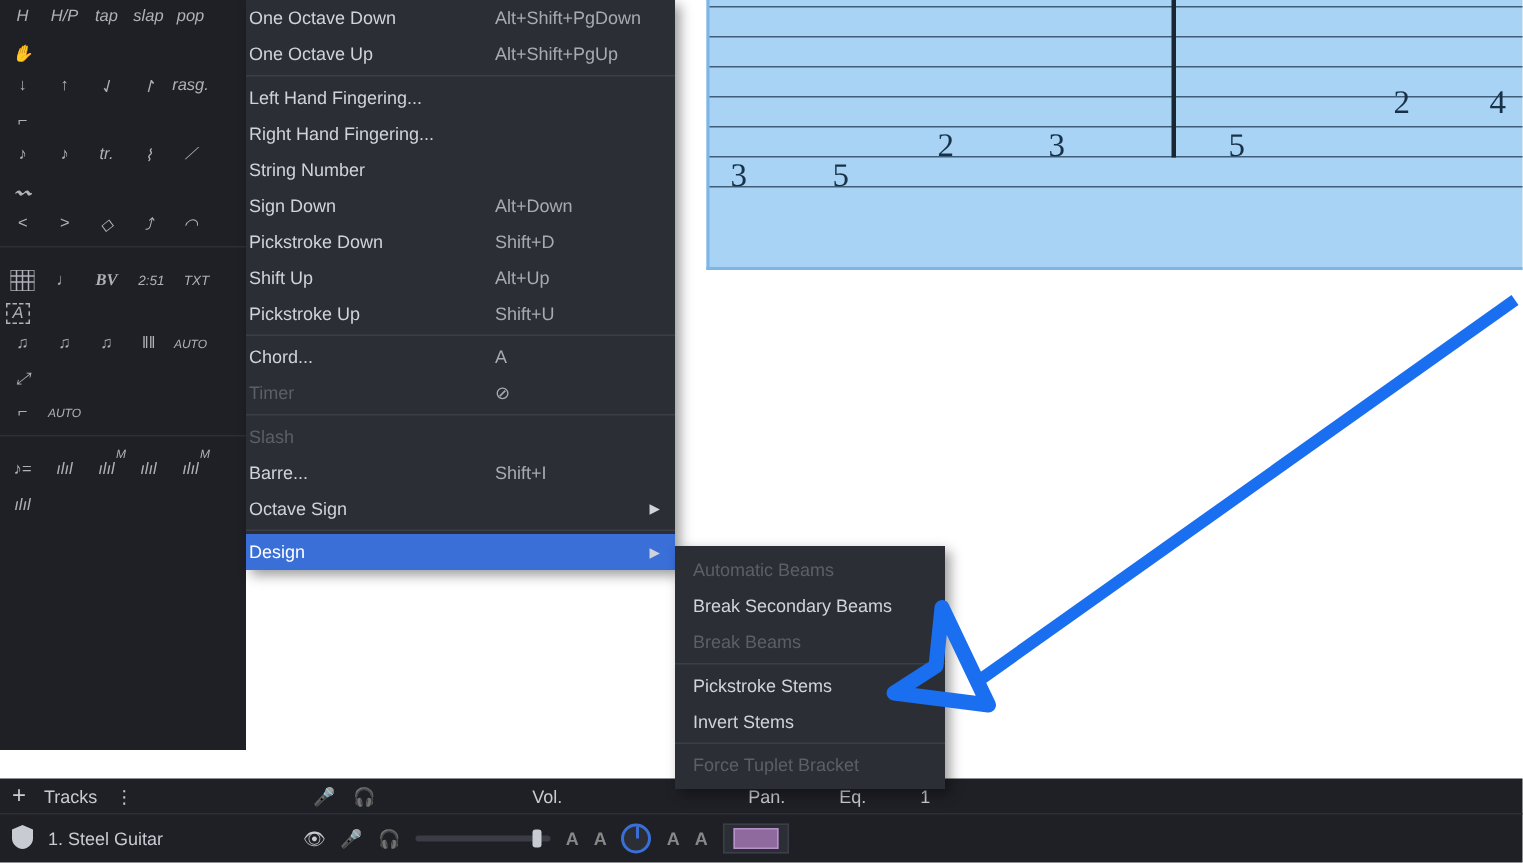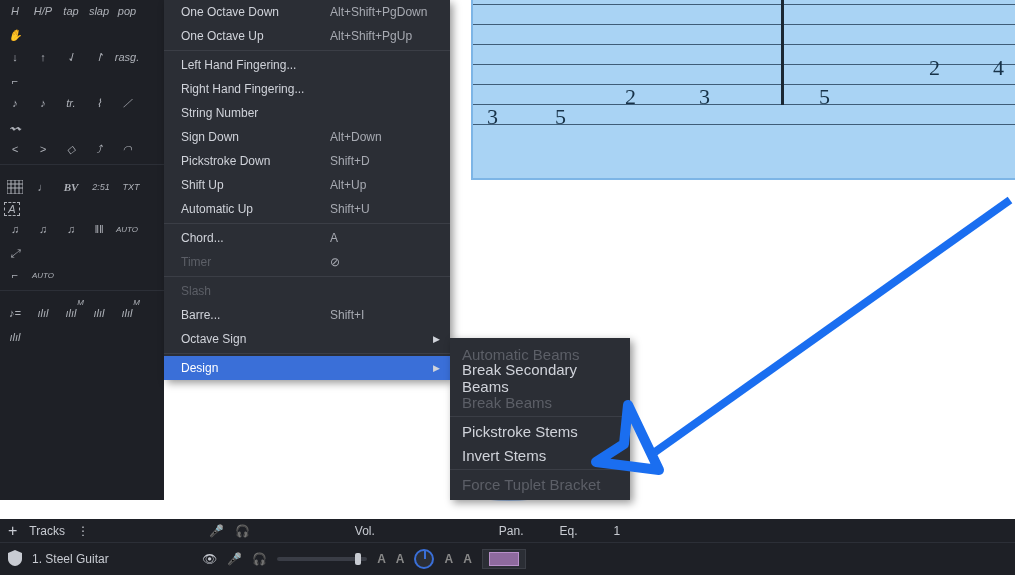--- a/index.html
+++ b/index.html
@@ -7,29 +7,29 @@
 #canvas { position:absolute; left:0; top:0; width:1015px; height:575px; }
 
 
 .sidebar { position:absolute; left:0; top:0; width:164px; height:500px; background:#1e2026; color:#aeb1b8; font-size:11px; }
 .tb-row { display:flex; flex-wrap:wrap; padding:2px 4px; gap:6px; }
 .tb-item { width:22px; height:18px; display:flex; align-items:center; justify-content:center; color:#aeb1b8; font-style:italic; font-size:11px; cursor:pointer; }
 .tb-item svg { pointer-events:none; }
 
 
 .menu { position:absolute; left:164px; top:0; width:286px; background:#2b2e35; color:#d0d3da; font-size:12px; box-shadow:3px 3px 8px rgba(0,0,0,.4); }
-.menu-row { display:flex; justify-content:space-between; align-items:center; height:24px; padding:0 10px 0 17px; cursor:pointer; position:relative; }
+.menu-row { display:flex; justify-content:space-between; align-items:center; height:24px; padding:0 10px 0 2px; cursor:pointer; position:relative; }
 .menu-row.disabled { color:#5c5f67; cursor:default; }
 .menu-row.hl { background:#3a6fd8; color:#fff; }
 .menu-row .arrow { font-size:9px; color:#d0d3da; }
 .menu-sep { height:1px; background:#3b3e46; margin:2px 0; }
 .menu-shortcut { color:#a7aab2; font-size:12px; min-width:110px; text-align:left; }
 
 
-.submenu { position:absolute; left:450px; top:338px; width:180px; background:#2b2e35; color:#d0d3da; font-size:15px; box-shadow:3px 3px 8px rgba(0,0,0,.4); padding:4px 0; z-index:5; }
+.submenu { position:absolute; left:450px; top:364px; width:180px; background:#2b2e35; color:#d0d3da; font-size:12px; box-shadow:3px 3px 8px rgba(0,0,0,.4); padding:4px 0; z-index:5; }
 .submenu .sm-row { height:24px; display:flex; align-items:center; padding:0 12px; cursor:pointer; }
 .submenu .sm-row.disabled { color:#5c5f67; cursor:default; }
 .submenu .sm-sep { height:1px; background:#3b3e46; margin:2px 0; }
 
 
 .tabsel { position:absolute; left:471px; top:0; width:544px; height:180px; background:#a9d3f4; border:2px solid #7db5e6; border-top:none; border-right:none; }
 .staffline { position:absolute; left:0; right:0; height:1px; background:#3f5d78; }
 .blackbar { position:absolute; top:0; width:3px; height:105px; background:#1a2733; left:308px; }
 .tabnum { position:absolute; color:#173248; font-size:22px; font-family:Georgia,serif; }
 
@@ -160,21 +160,21 @@
       </div>
       <div class="menu-row">
         <span>Pickstroke Down</span>
         <span class="menu-shortcut">Shift+D</span>
       </div>
       <div class="menu-row">
         <span>Shift Up</span>
         <span class="menu-shortcut">Alt+Up</span>
       </div>
       <div class="menu-row">
-        <span>Automatic Up</span>
+        <span>Pickstroke Up</span>
         <span class="menu-shortcut">Shift+U</span>
       </div>
       <div class="menu-sep"></div>
       <div class="menu-row">
         <span>Chord...</span>
         <span class="menu-shortcut">A</span>
       </div>
       <div class="menu-row disabled">
         <span>Timer</span>
         <span class="menu-shortcut">⊘</span>

